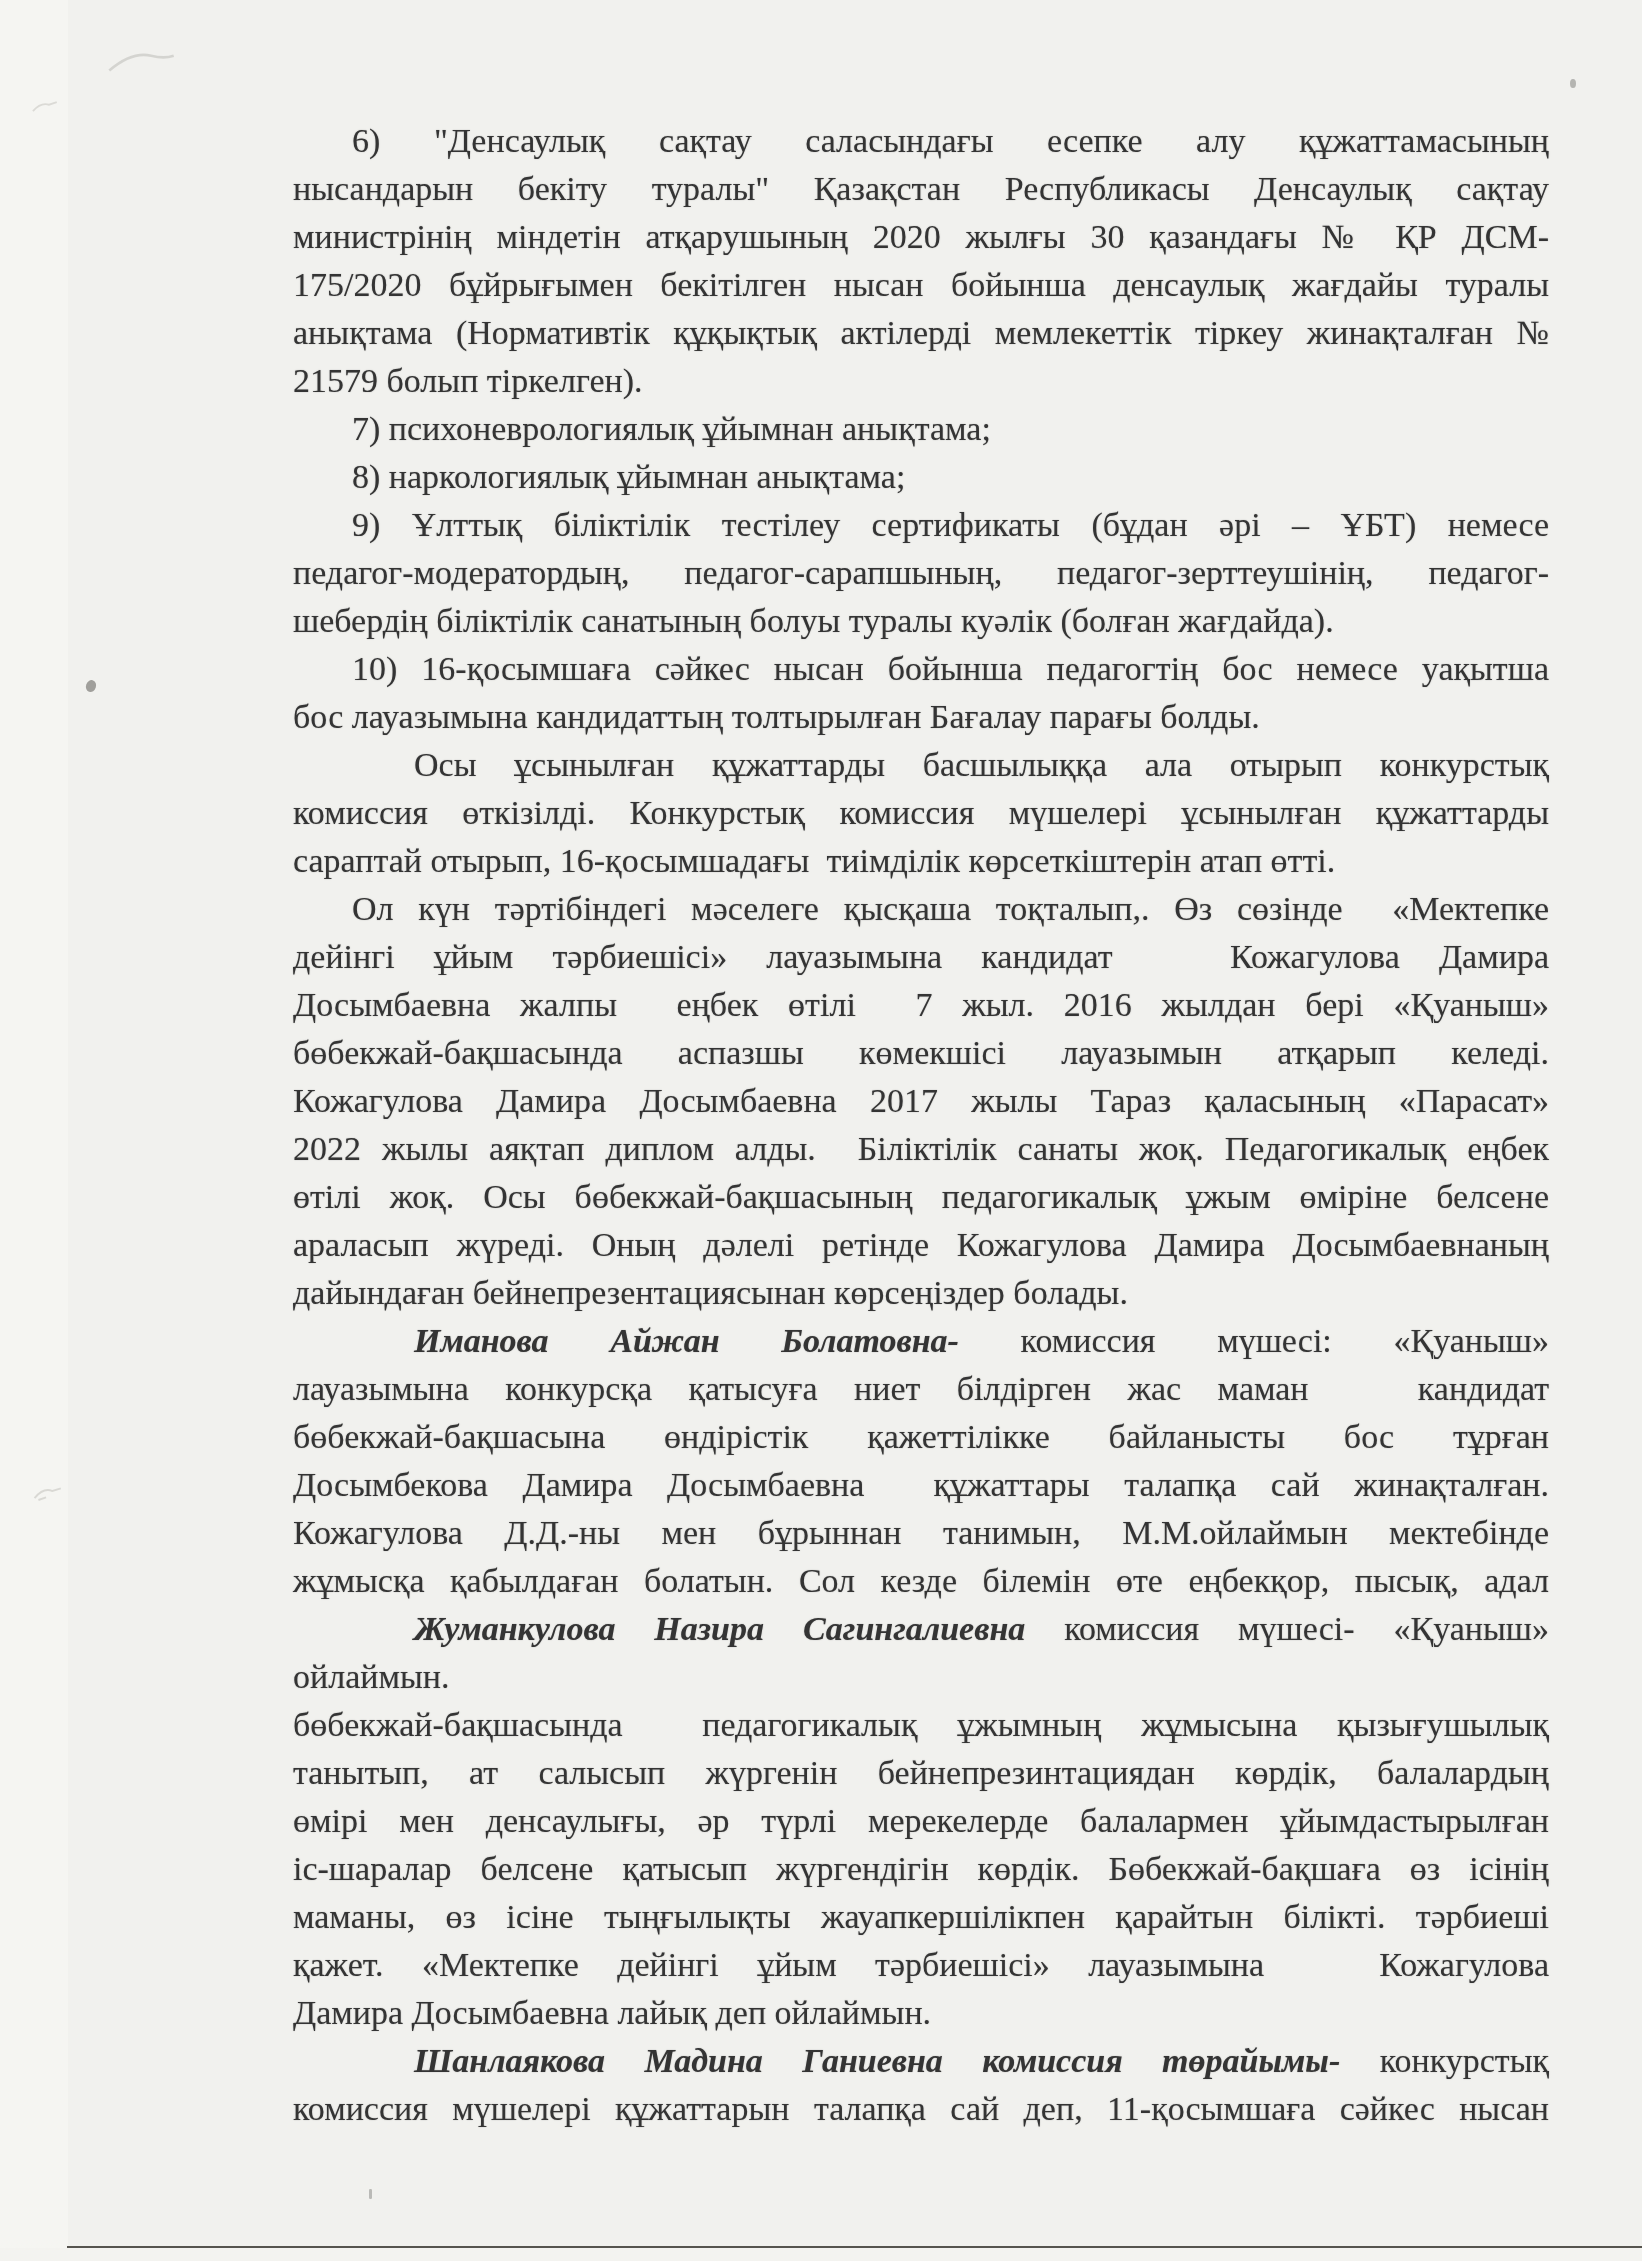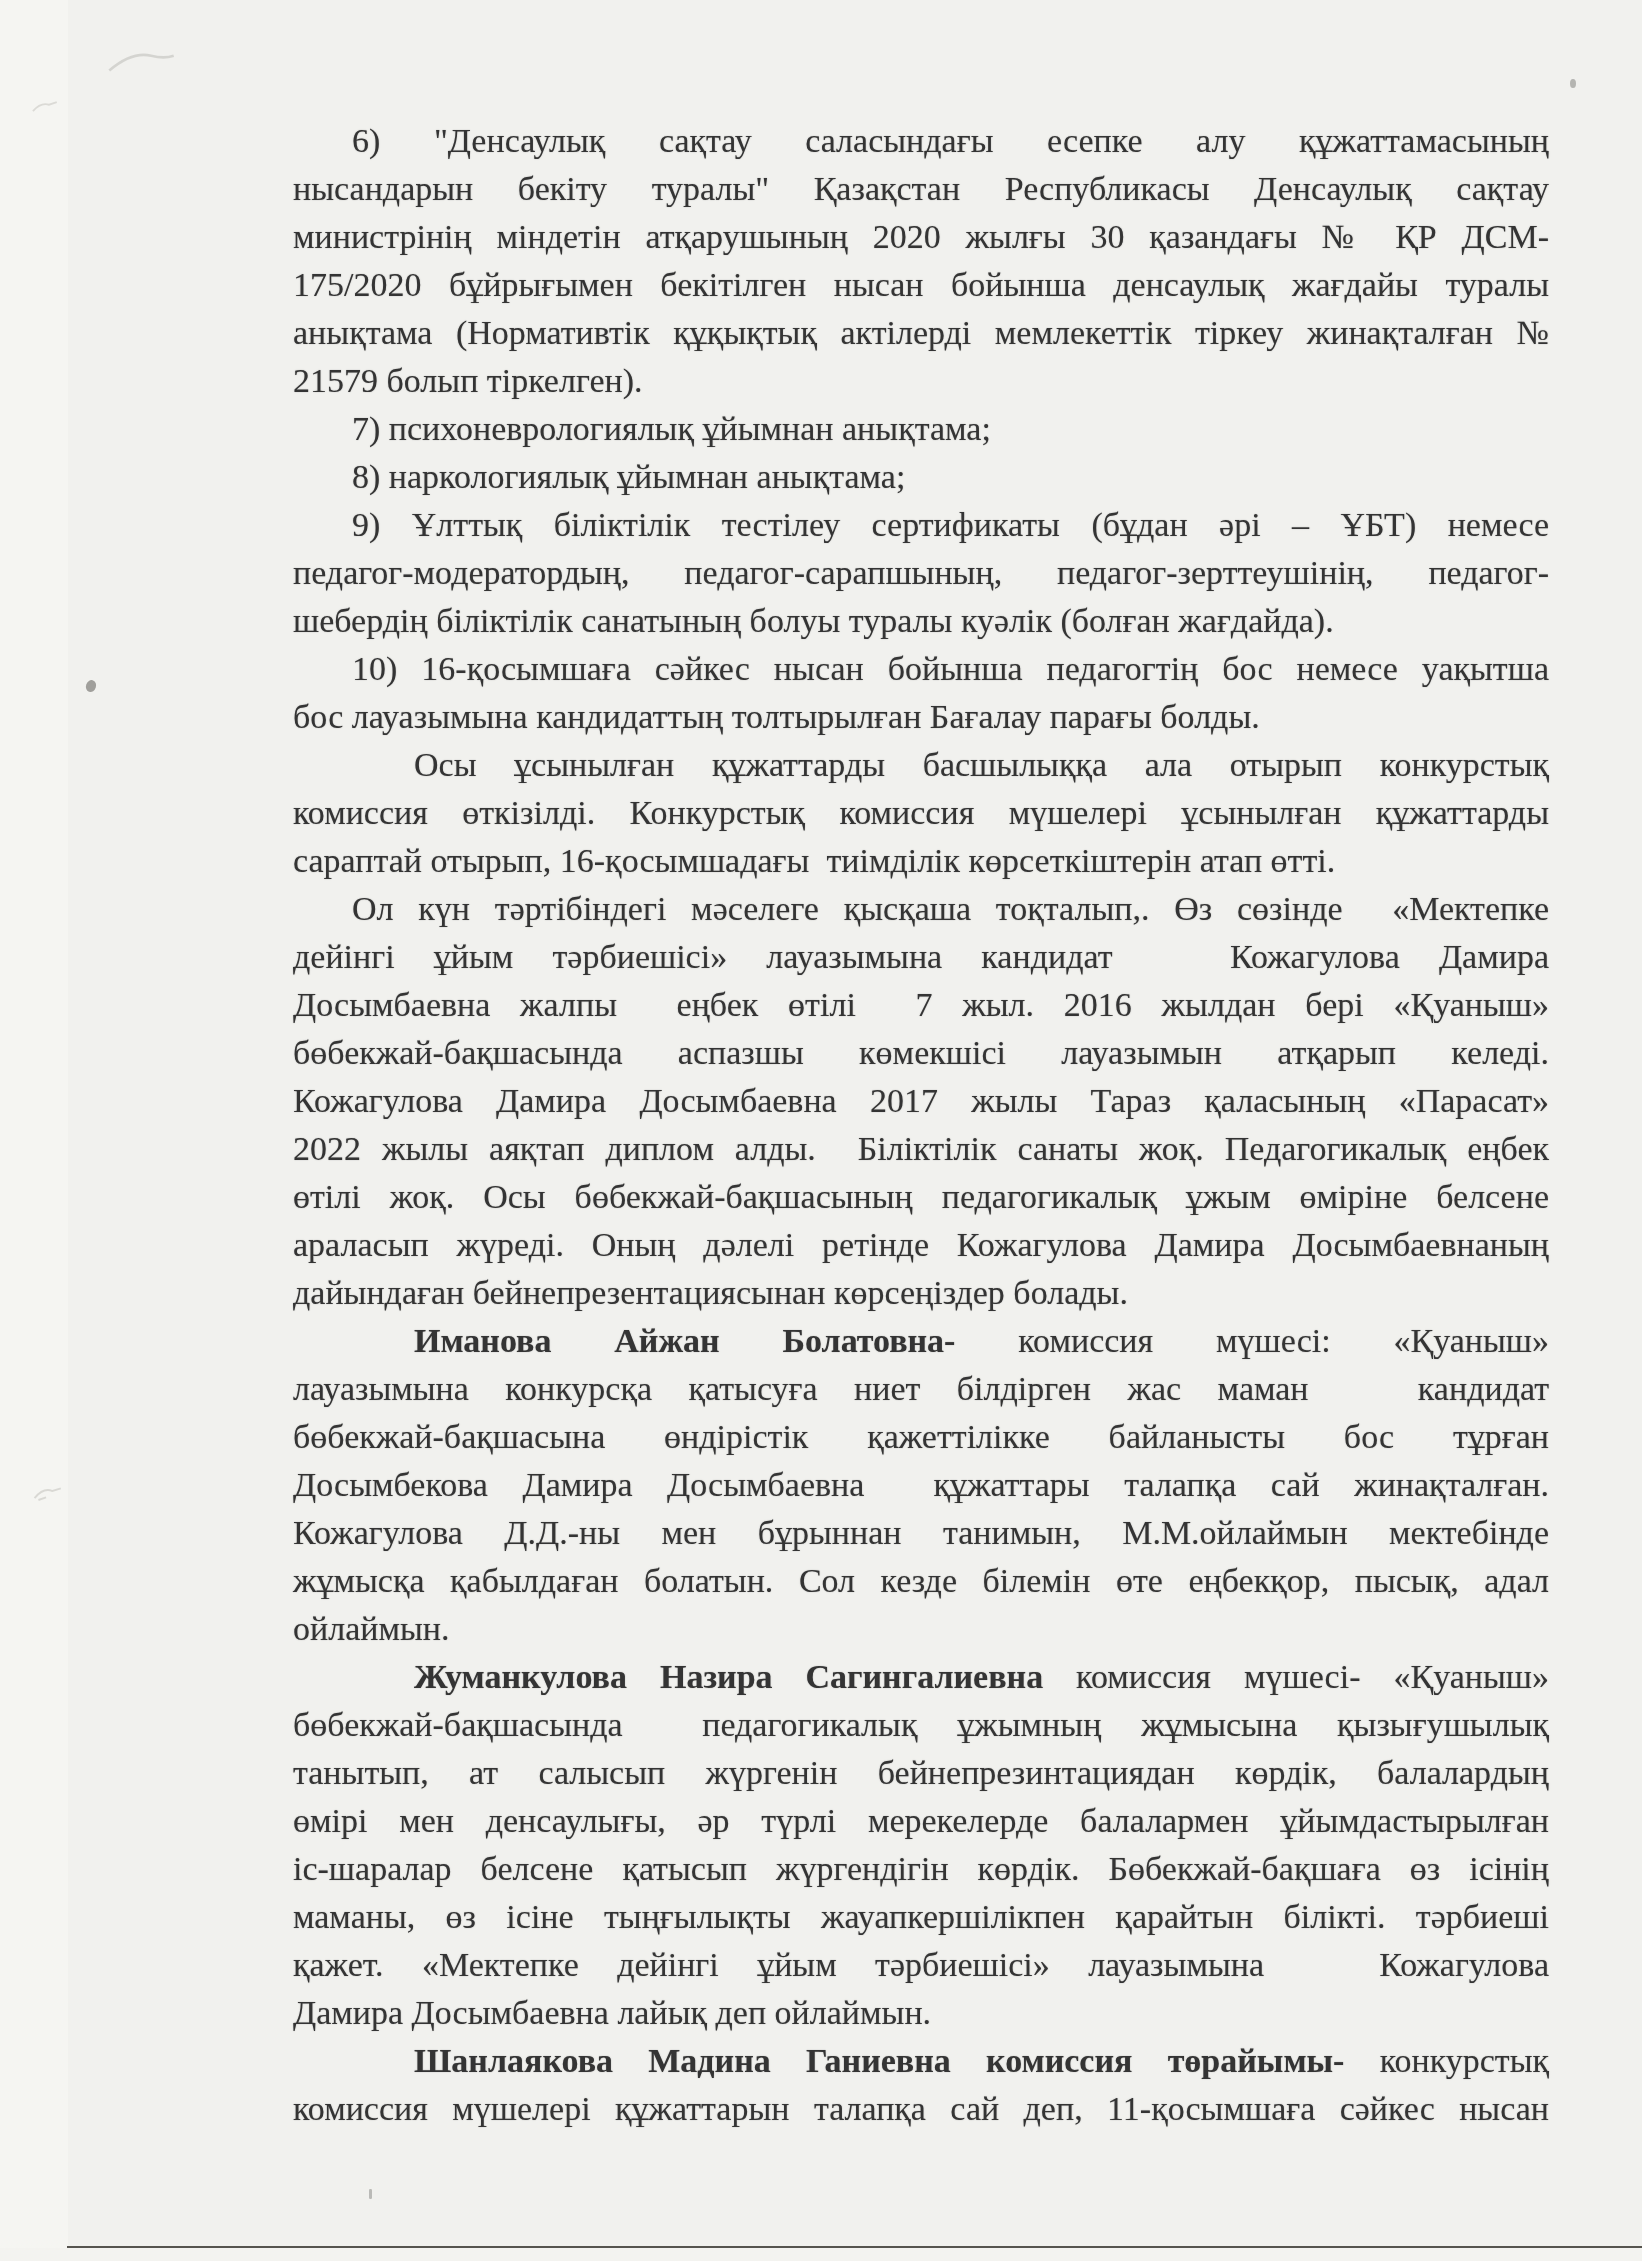--- a/index.html
+++ b/index.html
@@ -33,21 +33,21 @@
     text-shadow:0 0 1.3px rgba(52,52,52,0.38);
   }
   .line{
     text-align:justify;
     text-align-last:justify;
     min-height:48px;
   }
   .line.end{text-align-last:left;}
   .line.ind1{text-indent:59px;}
   .line.ind2{text-indent:121px;}
-  .bi{font-weight:bold;margin-top:48px;}
+  .bi{font-weight:bold;font-style:italic;margin-top:48px;}
   
   .speck{position:absolute;background:#84837f;border-radius:50%;}
   .speck-a{left:86px;top:680px;width:9.7px;height:12.2px;transform:rotate(18deg);opacity:.75;}
   .speck-b{left:1570px;top:79px;width:5.8px;height:9px;opacity:.55;}
   .speck-c{left:369px;top:2189px;width:2.6px;height:10.3px;border-radius:1.3px;opacity:.5;}
   .squiggle{position:absolute;opacity:.45;}
 </style>
 </head>
 <body>
 
@@ -93,22 +93,22 @@
       <div class="line"><span>2022 жылы аяқтап диплом алды.&nbsp; Біліктілік санаты жоқ. Педагогикалық еңбек</span></div>
       <div class="line"><span>өтілі жоқ. Осы бөбекжай-бақшасының педагогикалық ұжым өміріне белсене</span></div>
       <div class="line"><span>араласып жүреді. Оның дәлелі ретінде Кожагулова Дамира Досымбаевнаның</span></div>
       <div class="line end"><span>дайындаған бейнепрезентациясынан көрсеңіздер болады.</span></div>
       <div class="line ind2"><span class="bi">Иманова Айжан Болатовна-</span><span> комиссия мүшесі: «Қуаныш»</span></div>
       <div class="line"><span>лауазымына конкурсқа қатысуға ниет білдірген жас маман&nbsp;&nbsp; кандидат</span></div>
       <div class="line"><span>бөбекжай-бақшасына өндірістік қажеттілікке байланысты бос тұрған</span></div>
       <div class="line"><span>Досымбекова Дамира Досымбаевна&nbsp; құжаттары талапқа сай жинақталған.</span></div>
       <div class="line"><span>Кожагулова Д.Д.-ны мен бұрыннан танимын, М.М.ойлаймын мектебінде</span></div>
       <div class="line"><span>жұмысқа қабылдаған болатын. Сол кезде білемін өте еңбекқор, пысық, адал</span></div>
+      <div class="line ind2"><span class="bi">Жуманкулова Назира Сагингалиевна</span><span> комиссия мүшесі- «Қуаныш»</span></div>
       <div class="line end"><span>ойлаймын.</span></div>
-      <div class="line ind2"><span class="bi">Жуманкулова Назира Сагингалиевна</span><span> комиссия мүшесі- «Қуаныш»</span></div>
       <div class="line"><span>бөбекжай-бақшасында&nbsp; педагогикалық ұжымның жұмысына қызығушылық</span></div>
       <div class="line"><span>танытып, ат салысып жүргенін бейнепрезинтациядан көрдік, балалардың</span></div>
       <div class="line"><span>өмірі мен денсаулығы, әр түрлі мерекелерде балалармен ұйымдастырылған</span></div>
       <div class="line"><span>іс-шаралар белсене қатысып жүргендігін көрдік. Бөбекжай-бақшаға өз ісінің</span></div>
       <div class="line"><span>маманы, өз ісіне тыңғылықты жауапкершілікпен қарайтын білікті. тәрбиеші</span></div>
       <div class="line"><span>қажет. «Мектепке дейінгі ұйым тәрбиешісі» лауазымына&nbsp;&nbsp; Кожагулова</span></div>
       <div class="line end"><span>Дамира Досымбаевна лайық деп ойлаймын.</span></div>
       <div class="line ind2"><span class="bi">Шанлаякова Мадина Ганиевна комиссия төрайымы-</span><span> конкурстық</span></div>
       <div class="line"><span>комиссия мүшелері құжаттарын талапқа сай деп, 11-қосымшаға сәйкес нысан</span></div>
     </div>

